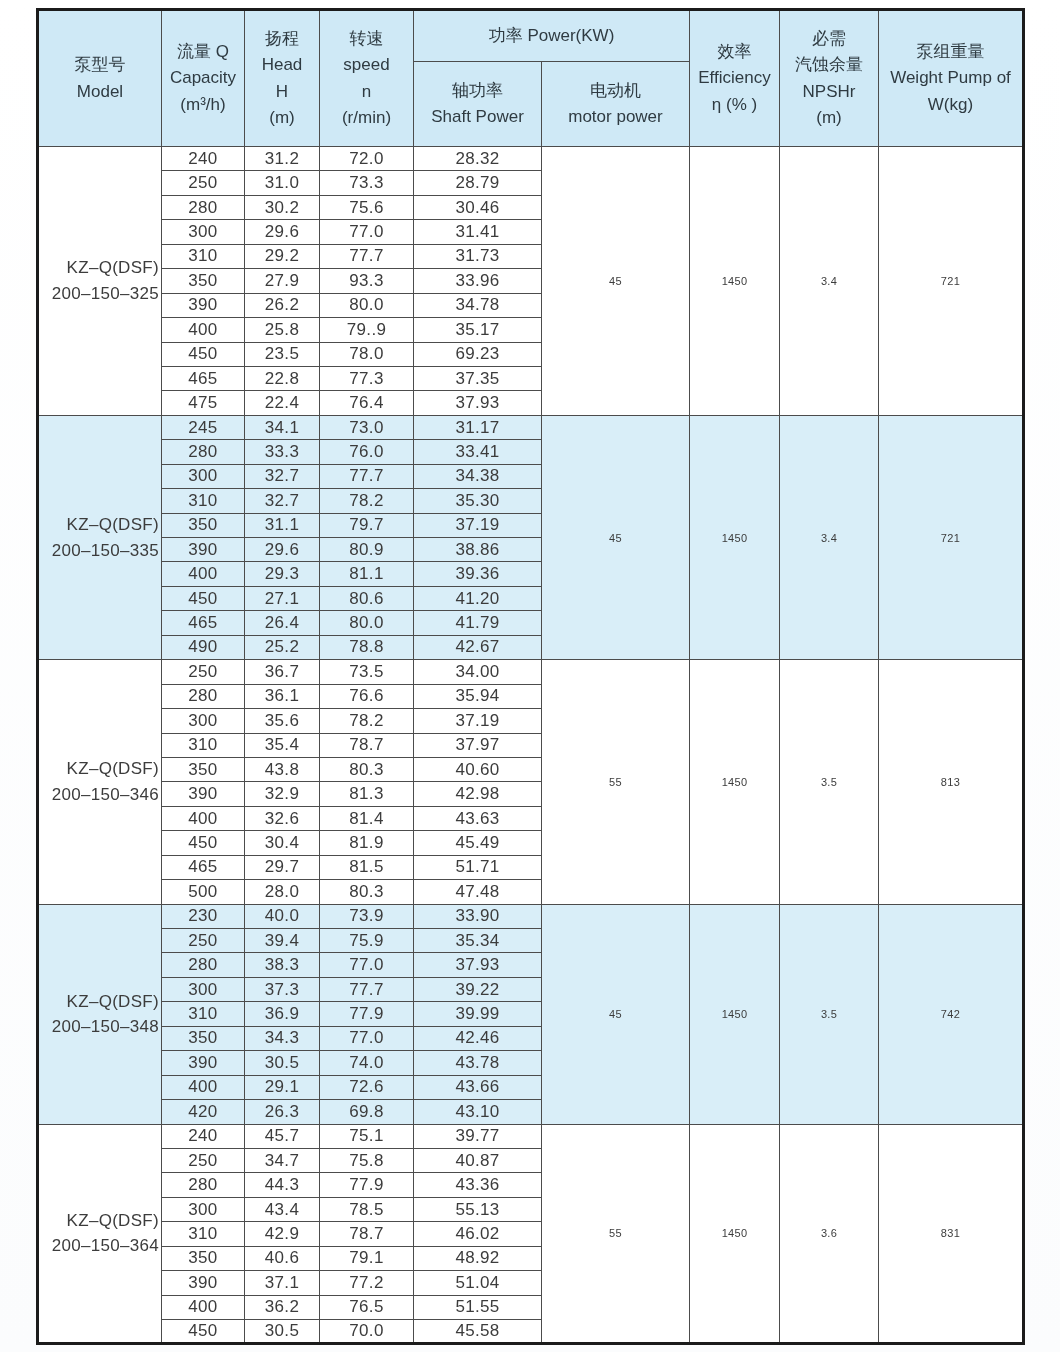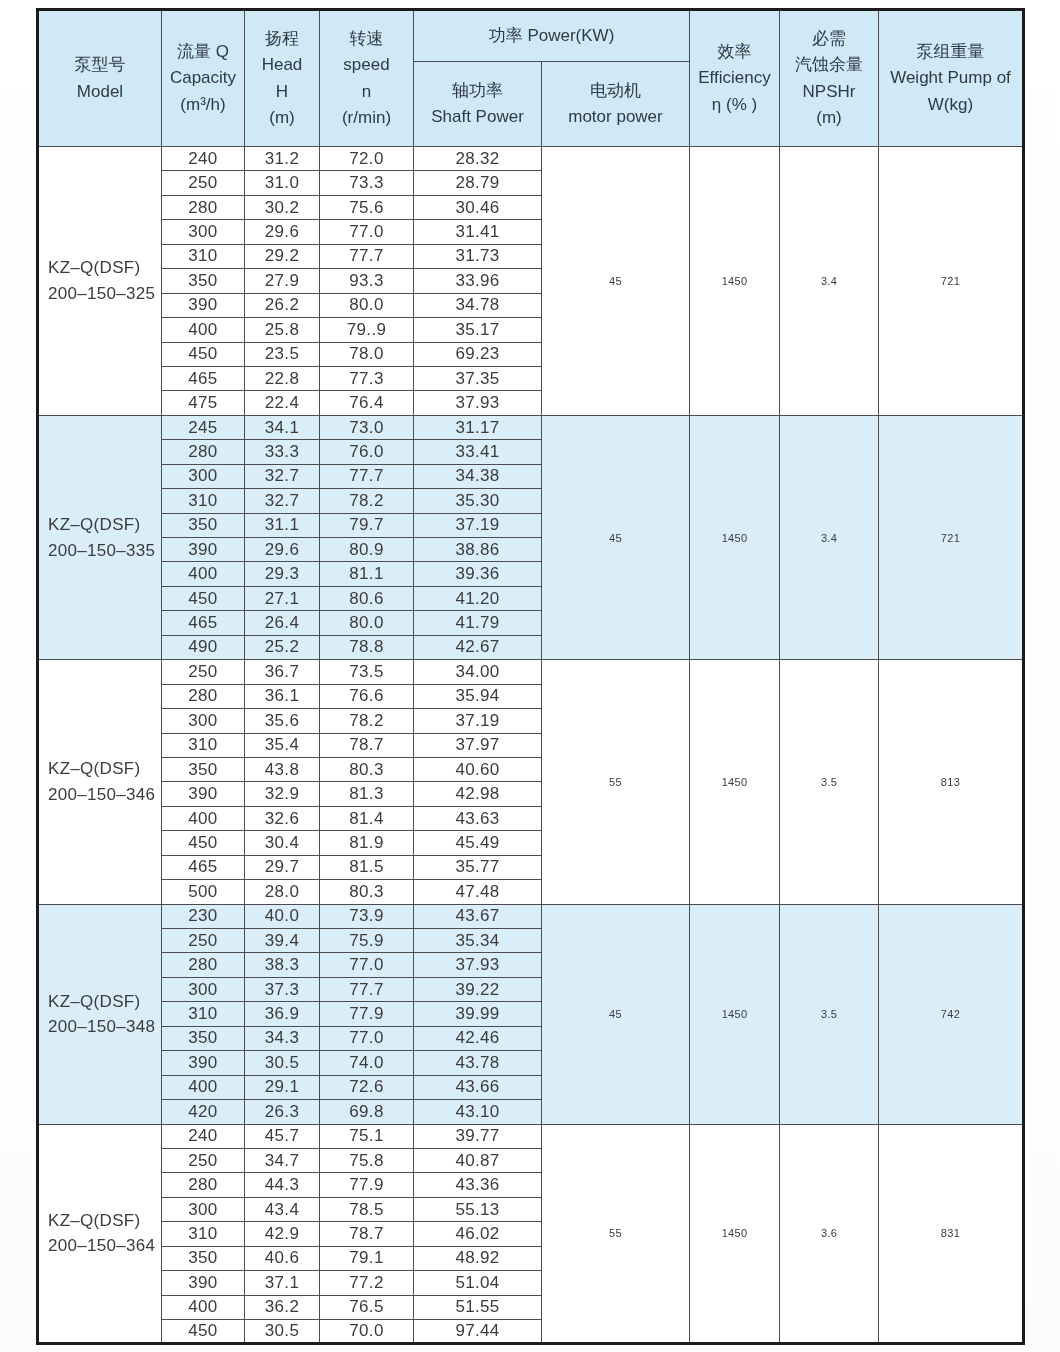--- a/index.html
+++ b/index.html
@@ -40,21 +40,21 @@
   }
   .spec thead tr.h1 { height:52px; }
   .spec thead tr.h2 { height:85px; }
   .spec tbody tr { height:24.45px; }
   .spec tbody td {
     font-size:17px;
     color:#3c3c3c;
     letter-spacing:0.3px;
   }
   .spec tbody td.model-cell {
-    text-align:left;
+    text-align:right;
     padding-left:9px;
     font-size:17px;
     line-height:1.5;
   }
   .spec tbody tr.hl td { background:#d9eef8; }
   .spec tbody td.merged { font-size:11px; }
 </style>
 </head>
 <body>
 
@@ -295,35 +295,35 @@
         <tr>
           <td>450</td>
           <td>30.4</td>
           <td>81.9</td>
           <td>45.49</td>
         </tr>
         <tr>
           <td>465</td>
           <td>29.7</td>
           <td>81.5</td>
-          <td>35.77</td>
+          <td>51.71</td>
         </tr>
         <tr>
           <td>500</td>
           <td>28.0</td>
           <td>80.3</td>
           <td>47.48</td>
         </tr>
         <tr class="hl">
           <td rowspan="9" class="model-cell">KZ–Q(DSF)
 200–150–348</td>
           <td>230</td>
           <td>40.0</td>
           <td>73.9</td>
-          <td>43.67</td>
+          <td>33.90</td>
           <td rowspan="9" class="merged">45</td>
           <td rowspan="9" class="merged">1450</td>
           <td rowspan="9" class="merged">3.5</td>
           <td rowspan="9" class="merged">742</td>
         </tr>
         <tr class="hl">
           <td>250</td>
           <td>39.4</td>
           <td>75.9</td>
           <td>35.34</td>
@@ -421,17 +421,17 @@
         <tr>
           <td>400</td>
           <td>36.2</td>
           <td>76.5</td>
           <td>51.55</td>
         </tr>
         <tr>
           <td>450</td>
           <td>30.5</td>
           <td>70.0</td>
-          <td>97.44</td>
+          <td>45.58</td>
         </tr>
       </tbody>
   </table>
 </div>
 
 </body></html>

